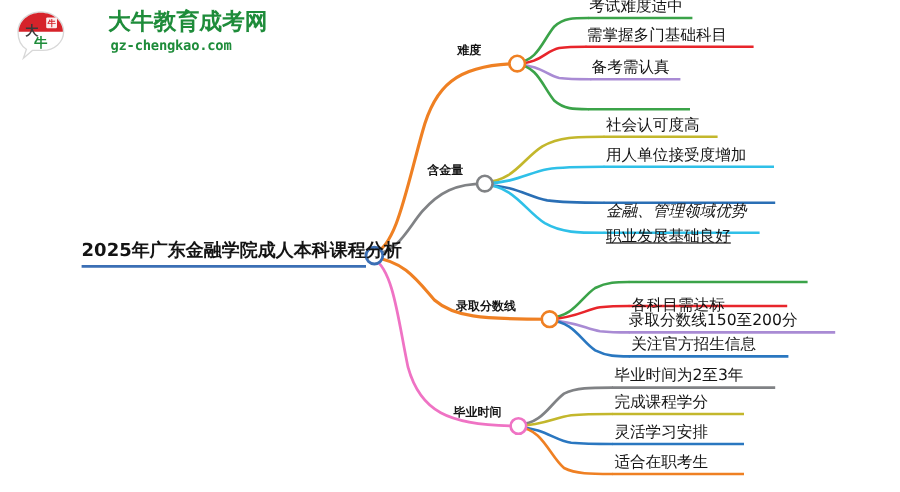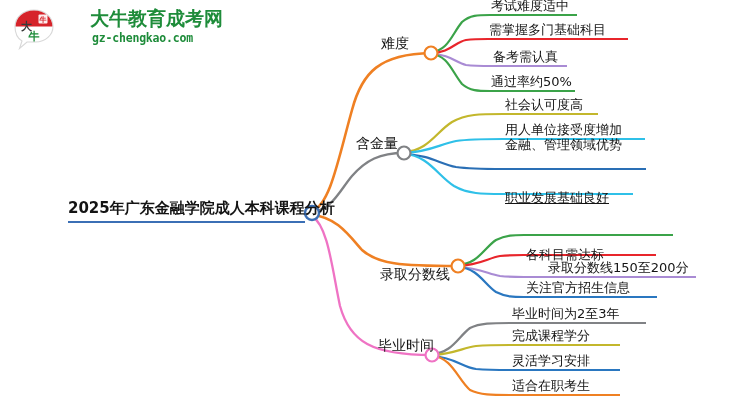--- a/index.html
+++ b/index.html
@@ -48,21 +48,21 @@
   #root-label{
     font-family:"DejaVu Sans","Liberation Sans",sans-serif;
     font-size:15px;font-weight:bold;color:#141414;
     line-height:20px;
   }
 
   
   .branch-label{
     position:absolute;
     font-family:"DejaVu Sans","Liberation Sans",sans-serif;
-    font-size:14px;font-weight:normal;color:#141414;
+    font-size:10px;font-weight:bold;color:#141414;
     white-space:nowrap;line-height:18px;
   }
 
   
   .leaf-label{
     position:absolute;
     font-family:"DejaVu Sans","Liberation Sans",sans-serif;
     font-size:13px;color:#141414;
     white-space:nowrap;line-height:17px;
   }
@@ -154,35 +154,34 @@
       <div id="logo-domain">gz-chengkao.com</div>
     </div>
   </div>
 
   <div id="root-node">
     <span id="root-label">2025年广东金融学院成人本科课程分析</span>
   </div>
 
   <div class="branch-label" style="left:381px;top:34px;">难度</div>
   <div class="branch-label" style="left:356px;top:134px;">含金量</div>
-  <div class="branch-label" style="left:380px;top:265px;">录取分数线</div>
+  <div class="branch-label" style="left:380px;top:247px;">录取分数线</div>
   <div class="branch-label" style="left:378px;top:336px;">毕业时间</div>
 
   <div class="leaf-label" style="left:491px;top:-3px;">考试难度适中</div>
   <div class="leaf-label" style="left:489px;top:21px;">需掌握多门基础科目</div>
   <div class="leaf-label" style="left:493px;top:48px;">备考需认真</div>
-  <div class="leaf-label" style="left:491px;top:73px;">通过率约50%</div>
 
   <div class="leaf-label" style="left:505px;top:96px;">社会认可度高</div>
   <div class="leaf-label" style="left:505px;top:121px;">用人单位接受度增加</div>
-  <div class="leaf-label" style="left:505px;top:136px;">金融、管理领域优势</div>
+  <div class="leaf-label" style="left:505px;top:168px;font-style:italic;">金融、管理领域优势</div>
   <div class="leaf-label" style="left:505px;top:189px;text-decoration:underline;">职业发展基础良好</div>
 
   <div class="leaf-label" style="left:526px;top:246px;">各科目需达标</div>
-  <div class="leaf-label" style="left:524px;top:259px;margin-left:24px;">录取分数线150至200分</div>
+  <div class="leaf-label" style="left:524px;top:259px;">录取分数线150至200分</div>
   <div class="leaf-label" style="left:526px;top:279px;">关注官方招生信息</div>
 
   <div class="leaf-label" style="left:512px;top:305px;">毕业时间为2至3年</div>
   <div class="leaf-label" style="left:512px;top:352px;">灵活学习安排</div>
   <div class="leaf-label" style="left:512px;top:327px;">完成课程学分</div>
   <div class="leaf-label" style="left:512px;top:377px;">适合在职考生</div>
 
 </div>
 
 </body></html>

